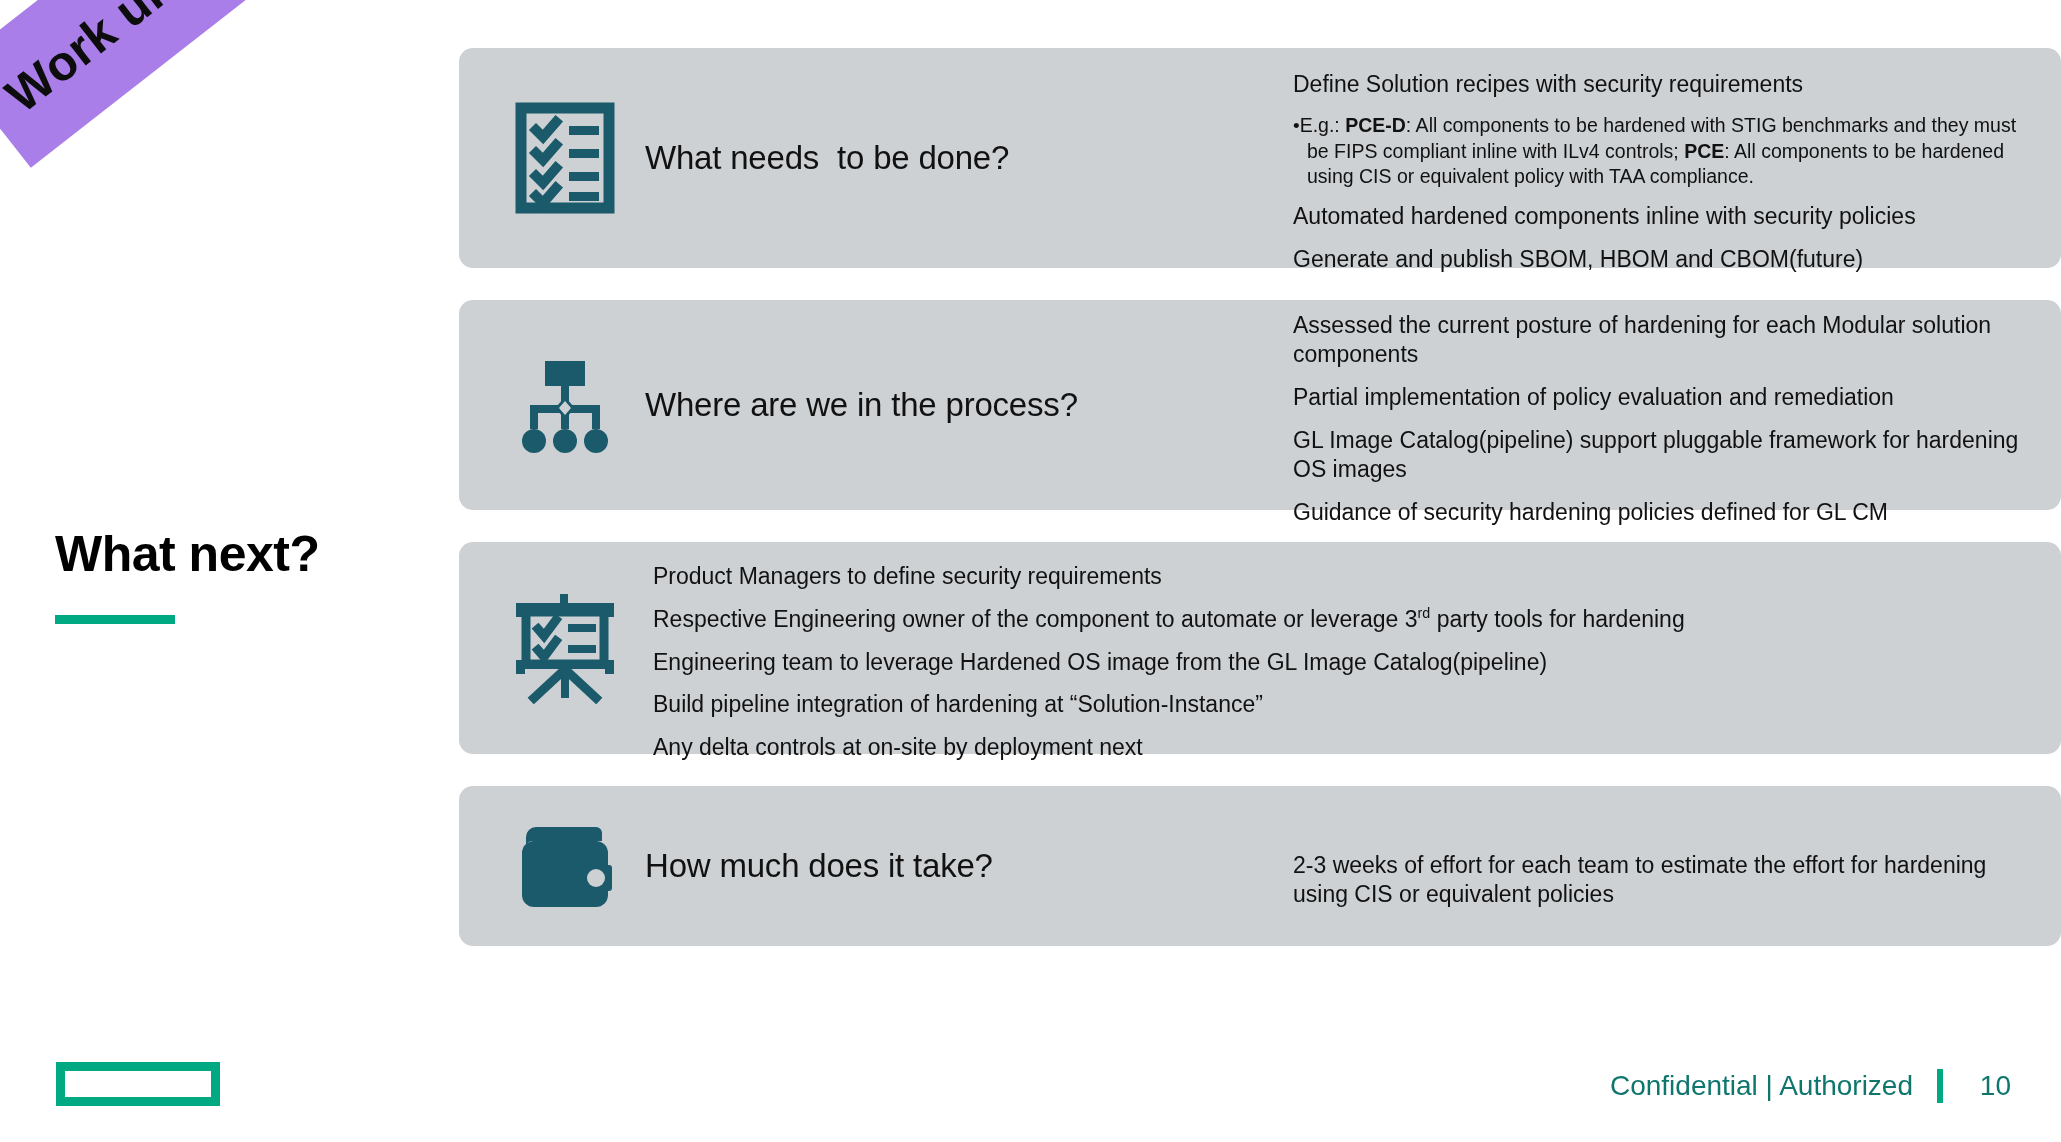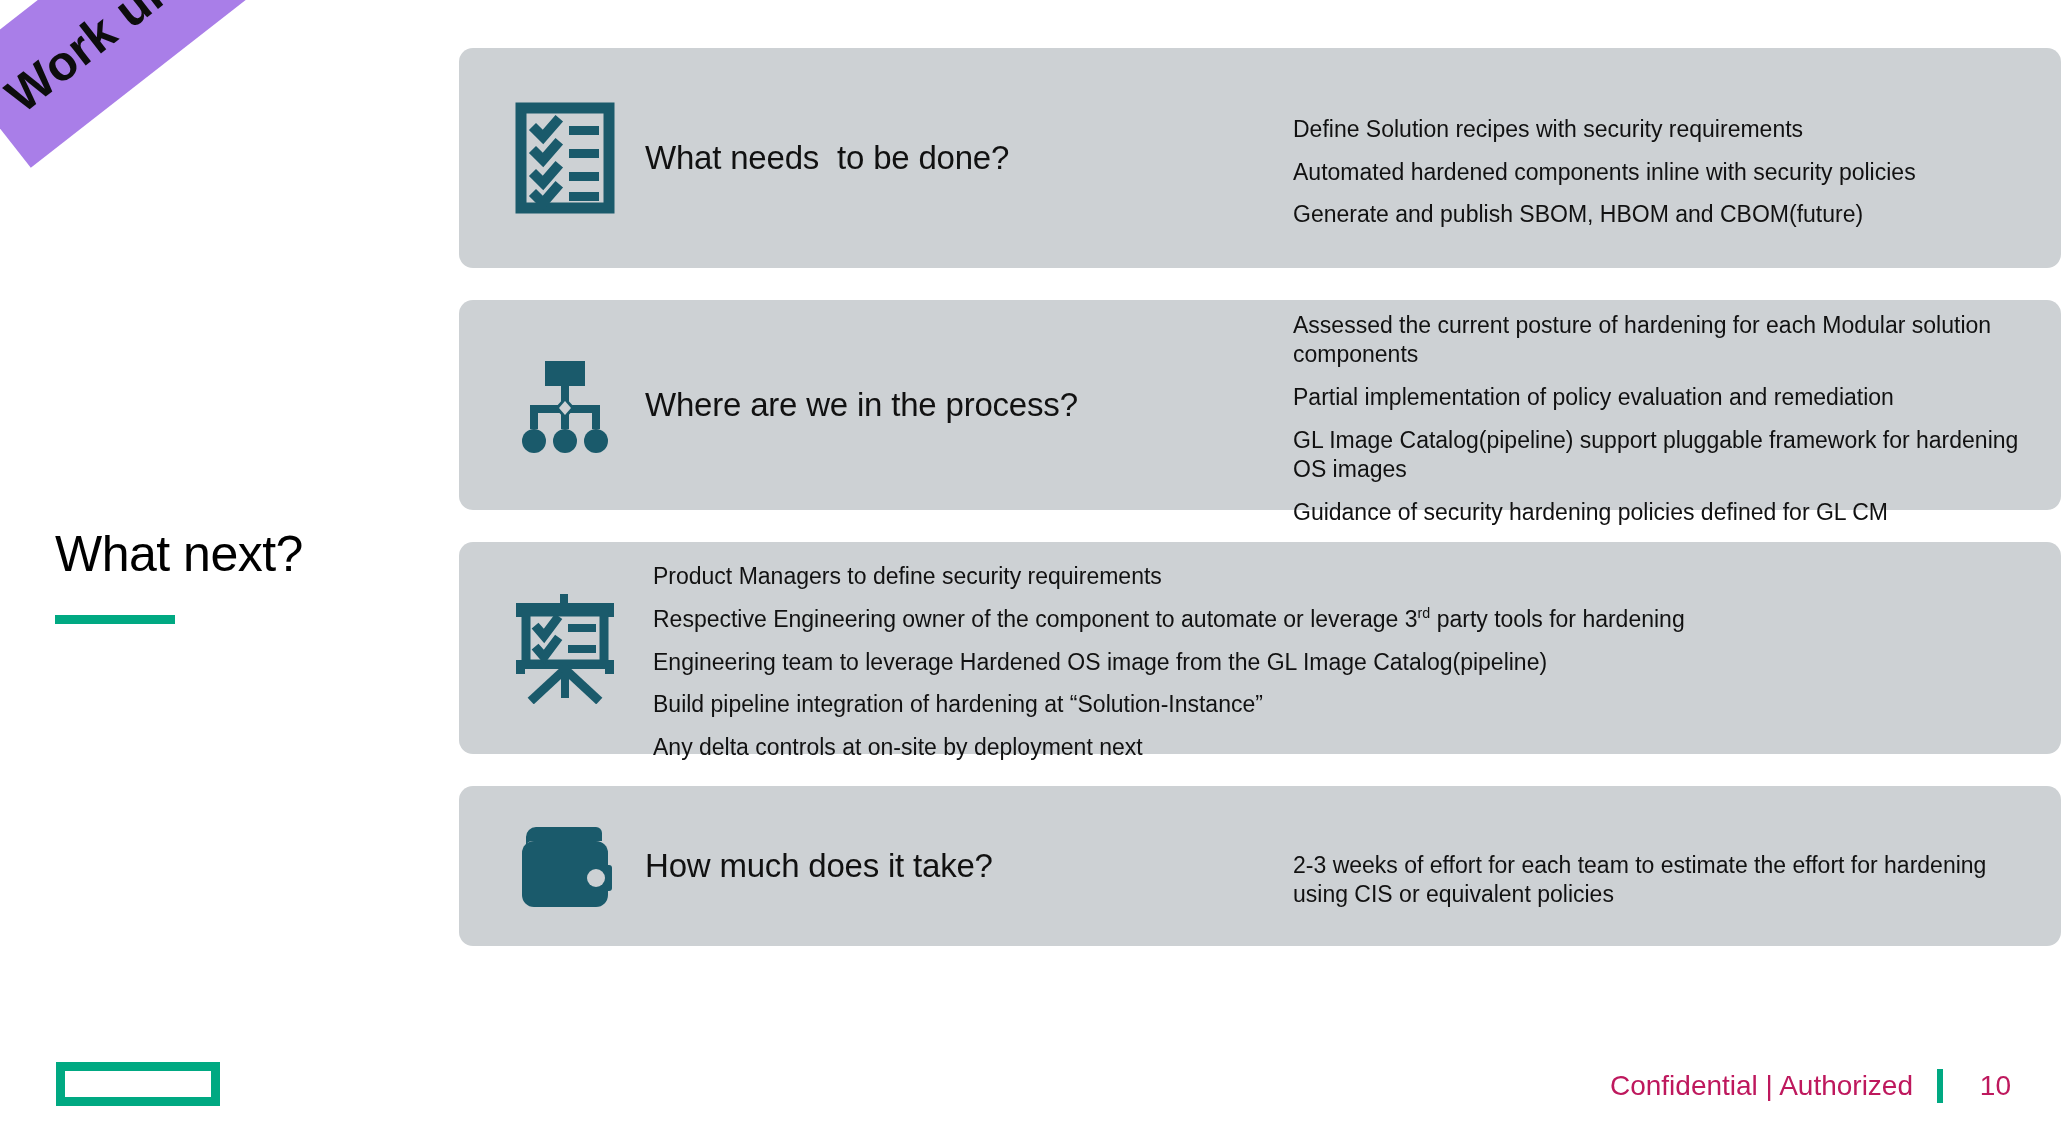--- a/index.html
+++ b/index.html
@@ -18,21 +18,21 @@
 
   
   .title-block {
     position: absolute;
     left: 55px;
     top: 528px;
     width: 380px;
   }
   .slide-title {
     font-size: 50px;
-    font-weight: normal;
+    font-weight: bold;
     letter-spacing: -0.5px;
     line-height: 1.05;
     color: #000000;
     margin: 0;
   }
   .title-rule {
     margin-top: 34px;
     width: 120px;
     height: 9px;
     background: #00A982;
@@ -134,21 +134,21 @@
     background: #ffffff;
   }
   .footer-right {
     position: absolute;
     right: 50px;
     bottom: 39px;
     display: flex;
     align-items: center;
     gap: 24px;
     font-size: 28px;
-    color: #be185d;
+    color: #0f766e;
   }
   .footer-bar {
     width: 6px;
     height: 34px;
     background: #00A982;
     display: inline-block;
   }
   .footer-page { min-width: 44px; text-align: right; }
 </style>
 </head>
@@ -179,20 +179,21 @@
           <polyline points="21,28 28,35 41,20"></polyline>
           <polyline points="21,51 28,58 41,43"></polyline>
           <polyline points="21,74 28,81 41,66"></polyline>
           <polyline points="21,94 28,101 41,86"></polyline>
         </g>
       </svg>
     </div>
     <div class="row-heading">What needs  to be done?</div>
     <div class="row-points">
       <div class="point">Define Solution recipes with security requirements</div>
+      <div class="point small"><span class="bullet-dot">•</span>E.g.: <b>PCE-D</b>: All components to be hardened with STIG benchmarks and they must be FIPS compliant inline with ILv4 controls; <b>PCE</b>: All components to be hardened using CIS or equivalent policy with TAA compliance.</div>
       <div class="point">Automated hardened components inline with security policies</div>
       <div class="point">Generate and publish SBOM, HBOM and CBOM(future)</div>
     </div>
   </div>
 
   <div class="row-card row-2">
     <div class="row-icon">
       <svg width="104" height="104" viewBox="0 0 104 104" aria-hidden="true">
         <g fill="#1A5A6B">
           <rect x="32" y="8" width="40" height="25"></rect>

